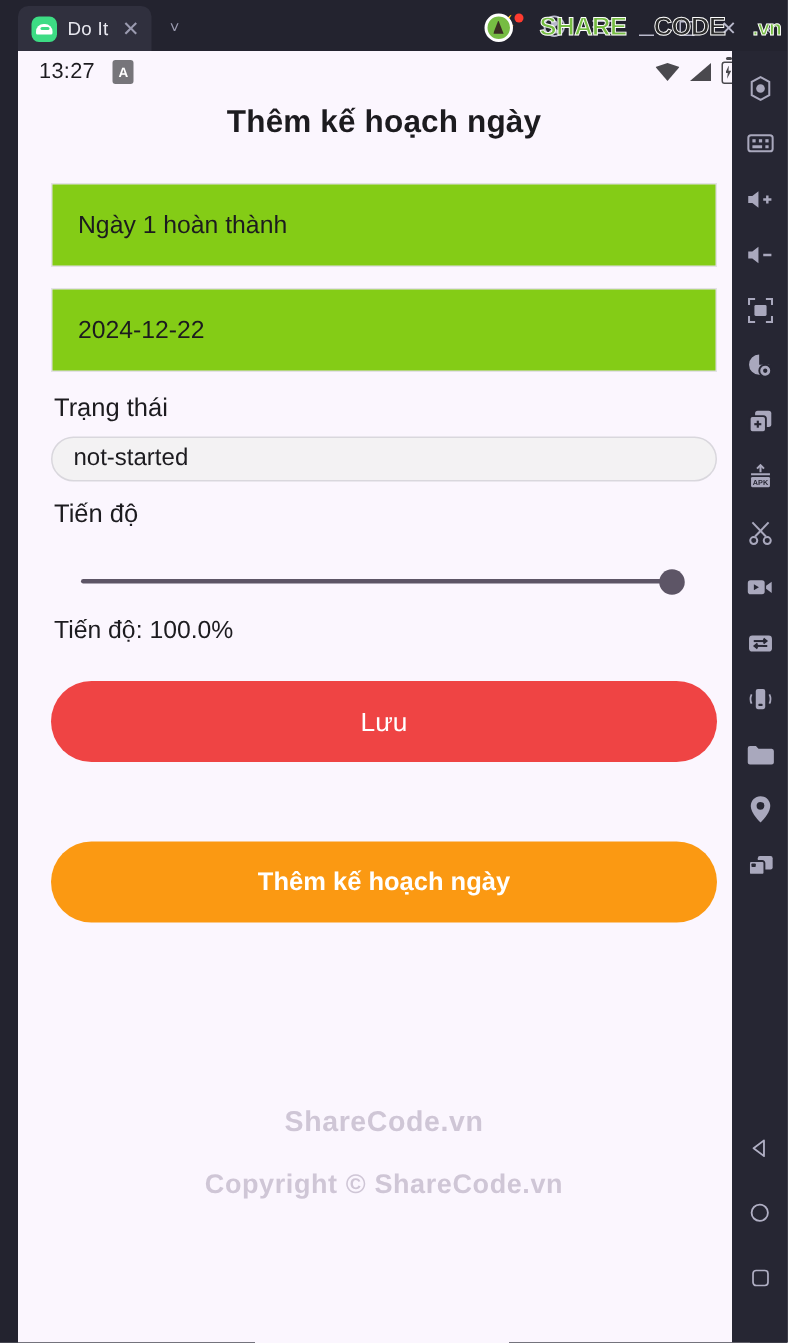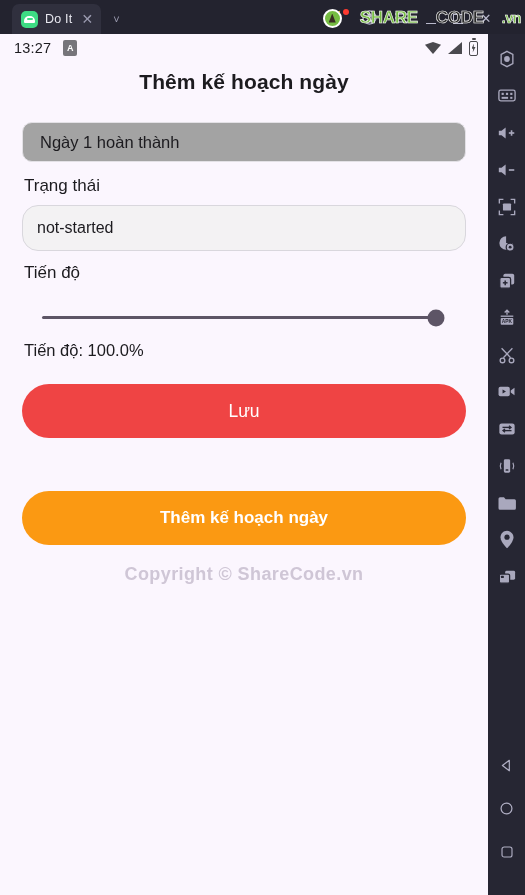--- a/index.html
+++ b/index.html
@@ -67,21 +67,21 @@
     content: ""; position: absolute; left: 4px; top: 3px;
     width: 7px; height: 9px; background: #3a2d23;
     clip-path: polygon(50% 0%, 100% 100%, 0% 100%);
   }
   .lg-a { color: #76bc43; -webkit-text-stroke: .6px #ffffff; }
   .lg-b { color: #2b2b2b; -webkit-text-stroke: .6px #ffffff; }
   .lg-c { color: #76bc43; font-size: 14px; -webkit-text-stroke: .6px #ffffff; }
 
   
   .screen {
-    position: absolute; left: 0; top: 34px; width: 488px; height: 861px;
+    position: absolute; left: 12px; top: 34px; width: 488px; height: 861px;
     background: #fbf6fe; overflow: hidden;
   }
   .statusbar {
     height: 28px; display: flex; align-items: center; padding: 0 10px 0 14px;
   }
   .sb-time { font-size: 14.5px; color: #1c1b1f; letter-spacing: .2px; }
   .sb-badge {
     width: 14px; height: 16px; margin-left: 12px; border-radius: 2px;
     background: #76757a; color: #fff; font-size: 9px; font-weight: bold;
     display: flex; align-items: center; justify-content: center; font-family: "Liberation Sans", sans-serif;
@@ -108,30 +108,30 @@
     clip-path: polygon(60% 0%, 0% 58%, 42% 58%, 30% 100%, 100% 40%, 55% 40%);
   }
 
   .app-title {
     text-align: center; font-size: 21px; font-weight: bold; color: #1c1b1f;
     margin-top: 8px; letter-spacing: .1px;
   }
 
   .form { padding: 28px 22px 0 22px; }
   .field {
-    width: 100%; height: 40px; background: #a3a3a3;
-    border: 1px solid #e3e1e6; border-radius: 10px;
+    width: 100%; height: 56px; background: #84cc16;
+    border: 1px solid #e3e1e6; border-radius: 0;
     display: flex; align-items: center; padding: 0 17px;
     font-size: 16.5px; color: #1c1b1f; margin-bottom: 14px;
   }
   .label {
     font-size: 17px; color: #1c1b1f; margin: 12px 0 9px 2px;
   }
   .select-pill {
-    width: 100%; height: 46px; background: #f3f2f3;
+    width: 100%; height: 30px; background: #f3f2f3;
     border: 1px solid #d9d7dd; border-radius: 16px;
     display: flex; align-items: center; padding: 0 14px;
     font-size: 16px; color: #1c1b1f;
   }
   .slider-row { padding: 16px 20px 0 20px; }
   .slider-track {
     position: relative; height: 3px; background: #5d5566; border-radius: 2px;
     margin: 8px 10px 0 0;
   }
   .slider-thumb {
@@ -235,39 +235,43 @@
     </div>
 
     <div class="app-title">Thêm kế hoạch ngày</div>
 
     <div class="form">
 
       <div class="field">
         <span>Ngày 1 hoàn thành</span>
       </div>
 
+      <div class="field">
+        <span>2024-12-22</span>
+      </div>
 
       <div class="label">Trạng thái</div>
       <div class="select-pill">
         <span>not-started</span>
       </div>
 
       <div class="label">Tiến độ</div>
 
       <div class="slider-row">
         <div class="slider-track">
           <span class="slider-thumb" id="slider-thumb" style="left: 100%;"></span>
         </div>
       </div>
 
       <div class="progress-text">Tiến độ: 100.0%</div>
 
       <button class="btn btn-save">Lưu</button>
       <button class="btn btn-add">Thêm kế hoạch ngày</button>
 
+      <div class="watermark wm1">ShareCode.vn</div>
       <div class="watermark wm2">Copyright © ShareCode.vn</div>
     </div>
   </div>
 
   <div class="toolbar">
 
     <div class="tb-item">
       <svg width="18" height="18" viewBox="0 0 20 20">
           <path d="M10 1.5 16.5 5v10L10 18.5 3.5 15V5z" fill="none" stroke="#a9a8bd" stroke-width="1.5"></path>
           <circle cx="10" cy="10" r="3.2" fill="#a9a8bd"></circle>

